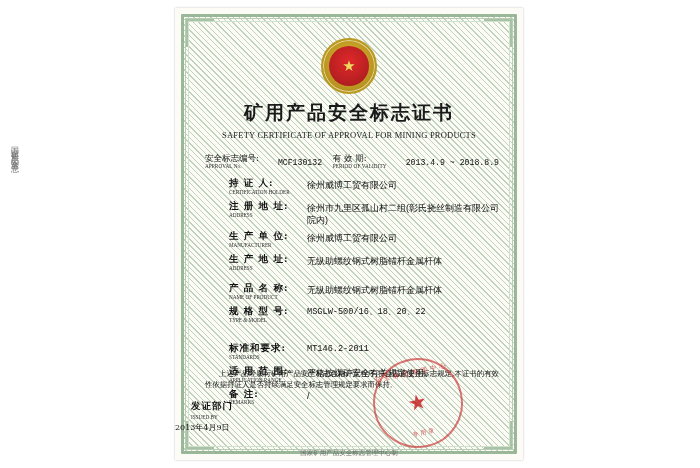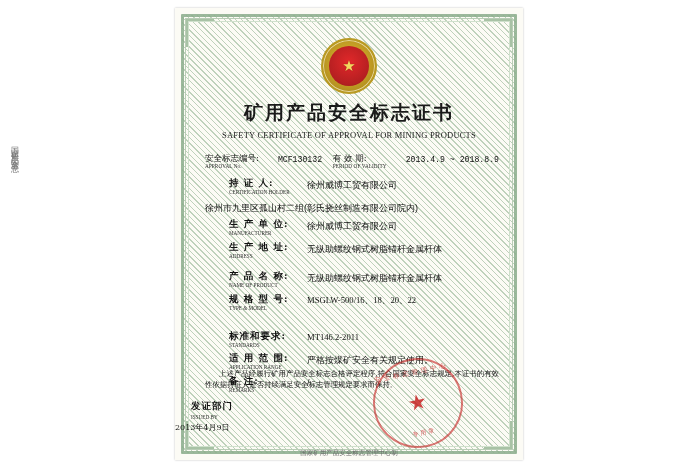--- a/index.html
+++ b/index.html
@@ -140,21 +140,21 @@
     color: #222;
   }
 
   
   .hdr {
     position: absolute;
     left: 30px;
     right: 24px;
     top: 146px;
     display: flex;
-    align-items: flex-start;
+    align-items: center;
     font-size: 8px;
     color: #111;
   }
   .hdr .lbl {
     font-family: "DejaVu Serif", "Liberation Serif", serif;
     font-size: 8.5px;
     line-height: 1.1;
   }
   .hdr .lbl small {
     display: block;
@@ -208,21 +208,21 @@
   }
   .field .val {
     flex: 1;
     font-family: Liberation Sans, sans-serif;
     font-size: 9px;
     line-height: 1.35;
     color: #111;
     padding-top: 1px;
   }
   .field .val.mono {
-    font-family: Liberation Serif, serif;
+    font-family: Liberation Mono, monospace;
     font-size: 8.6px;
   }
   .gap-sm { height: 6px; }
   .gap-md { height: 14px; }
 
   
   .statement {
     position: absolute;
     left: 30px;
     right: 24px;
@@ -384,20 +384,24 @@
 
       <div class="field">
         <div class="lbl">
           <span>持 证 人:</span>
           <small>CERTIFICATION HOLDER</small>
         </div>
         <div class="val">徐州威博工贸有限公司</div>
       </div>
 
       <div class="field">
+        <div class="lbl">
+          <span>注 册 地 址:</span>
+          <small>ADDRESS</small>
+        </div>
         <div class="val">徐州市九里区孤山村二组(彰氏挠丝制造有限公司院内)</div>
       </div>
 
       <div class="field">
         <div class="lbl">
           <span>生 产 单 位:</span>
           <small>MANUFACTURER</small>
         </div>
         <div class="val">徐州威博工贸有限公司</div>
       </div>

